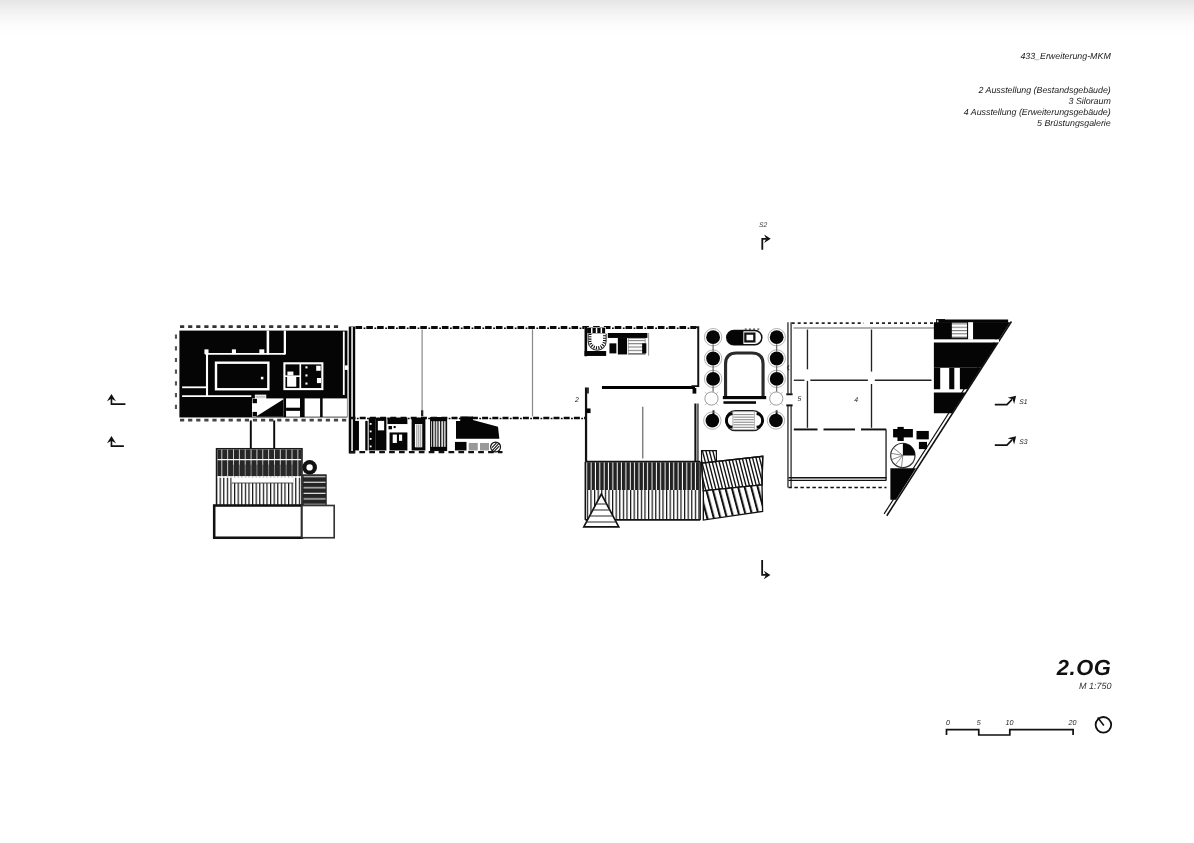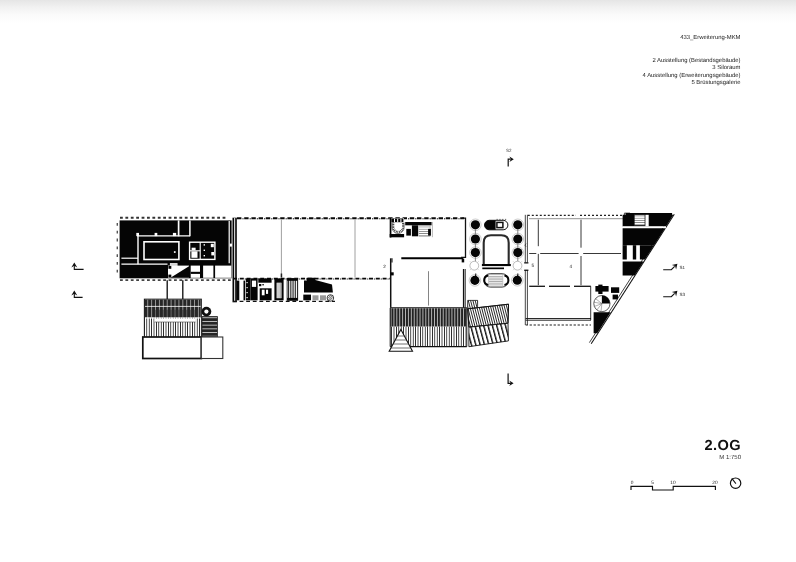--- a/index.html
+++ b/index.html
@@ -1,18 +1,18 @@
 <!DOCTYPE html>
 <html><head>
 <meta charset="utf-8">
 <style>
 html,body{margin:0;padding:0;width:796px;height:562px;overflow:hidden;
 font-family:"Liberation Sans", sans-serif;background:#fff;}
 #page{position:relative;width:796px;height:562px;
-background:linear-gradient(180deg,#e5e5e5 0px,#f1f1f1 7px,#fbfbfb 15px,#ffffff 24px);}
+background:linear-gradient(180deg,#e5e5e5 0px,#f1f1f1 7px,#fbfbfb 15px,#ffffff 24px);font-style:italic;}
 svg{position:absolute;left:0;top:0;}
 text{font-family:"Liberation Sans", sans-serif;-webkit-font-smoothing:antialiased;text-rendering:geometricPrecision;}
 </style>
 </head>
 <body>
 <div id="page">
 <svg width="796" height="562" viewBox="0 0 796 562">
 <defs>
 <pattern id="combDark" width="3.9" height="8" patternUnits="userSpaceOnUse">
   <rect width="3.9" height="8" fill="#fff"></rect>

